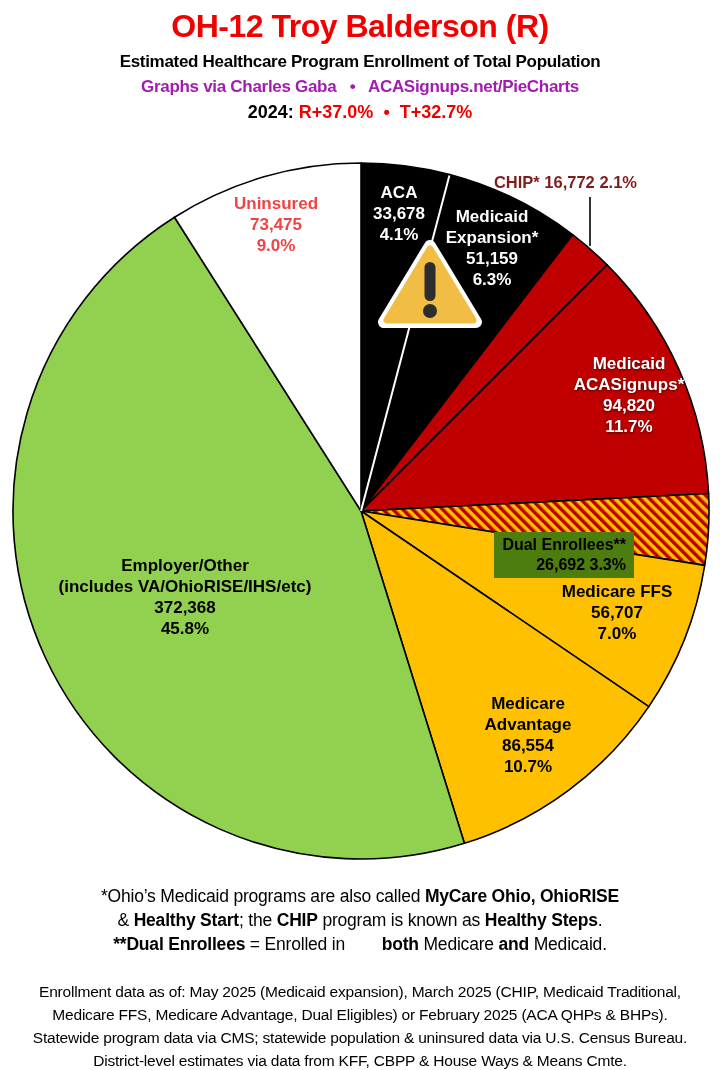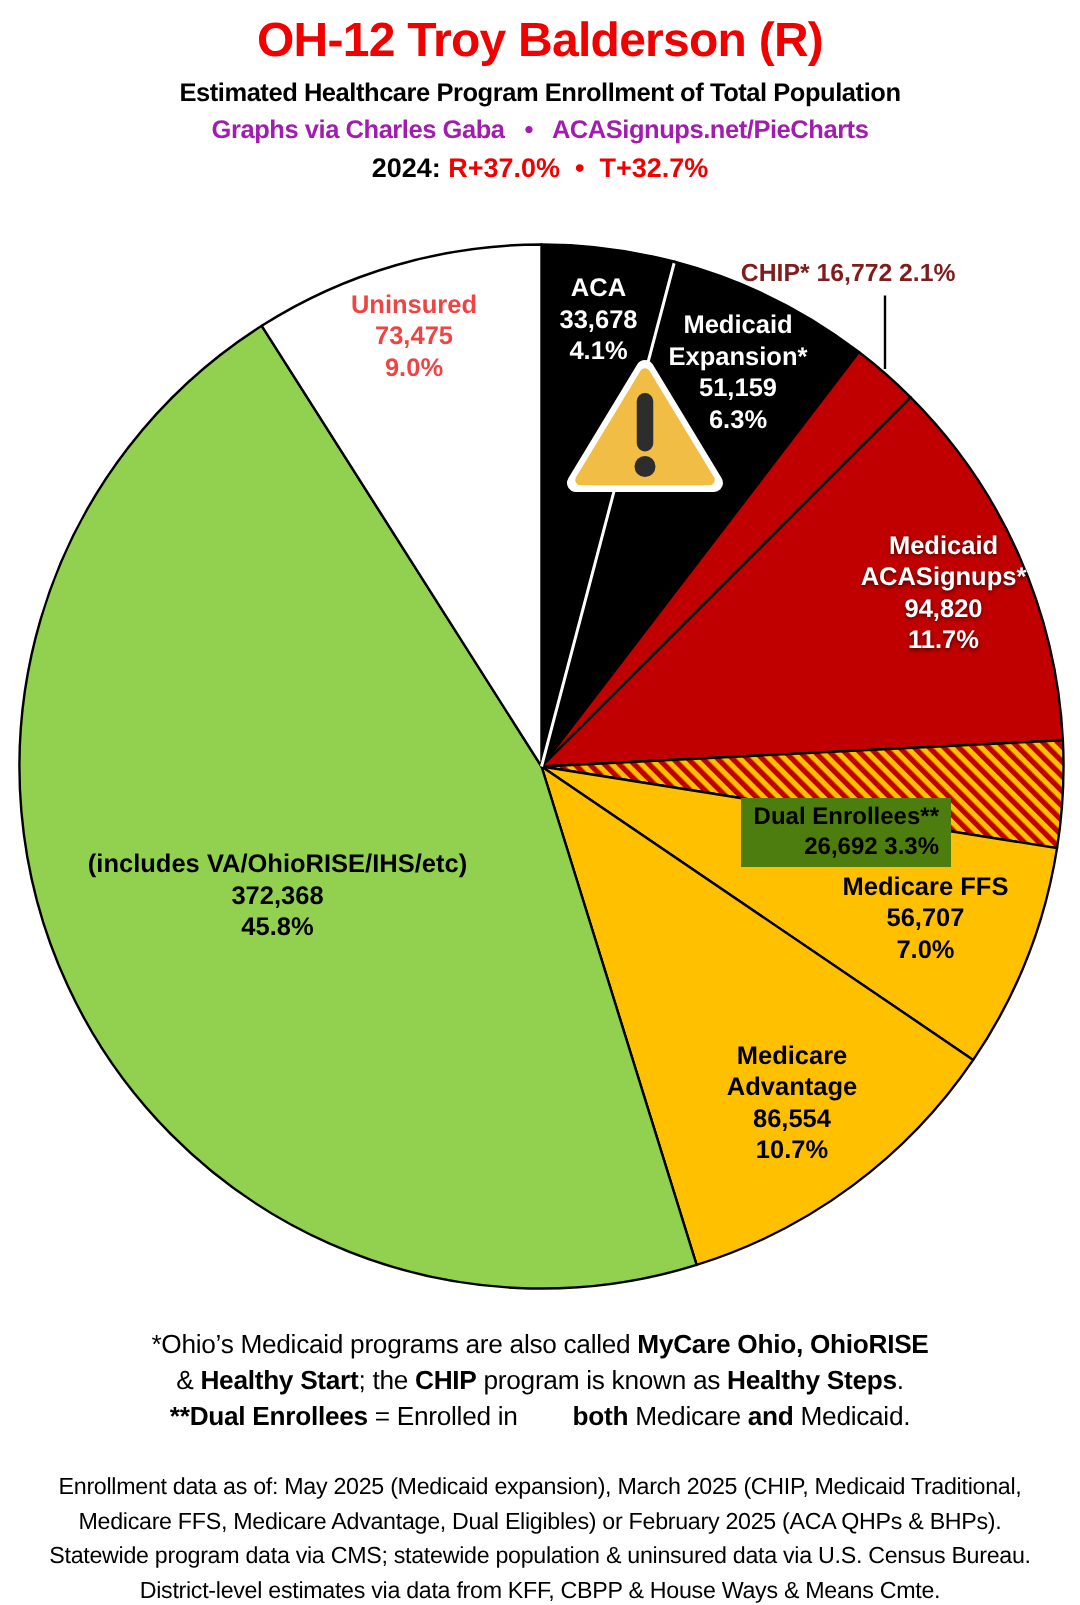--- a/index.html
+++ b/index.html
@@ -91,20 +91,21 @@
       <span>56,707</span>
       <span>7.0%</span>
     </div>
     <div class="slice-label" style="color: rgb(0, 0, 0); left: 528px; top: 735px;">
       <span>Medicare</span>
       <span>Advantage</span>
       <span>86,554</span>
       <span>10.7%</span>
     </div>
     <div class="slice-label" style="color: rgb(0, 0, 0); left: 185px; top: 597px;">
+      <span>Employer/Other</span>
       <span>(includes VA/OhioRISE/IHS/etc)</span>
       <span>372,368</span>
       <span>45.8%</span>
     </div>
     <div class="slice-label" style="color: #ef4444; left: 276px; top: 224px;">
       <span>Uninsured</span>
       <span>73,475</span>
       <span>9.0%</span>
     </div>
   </div>

